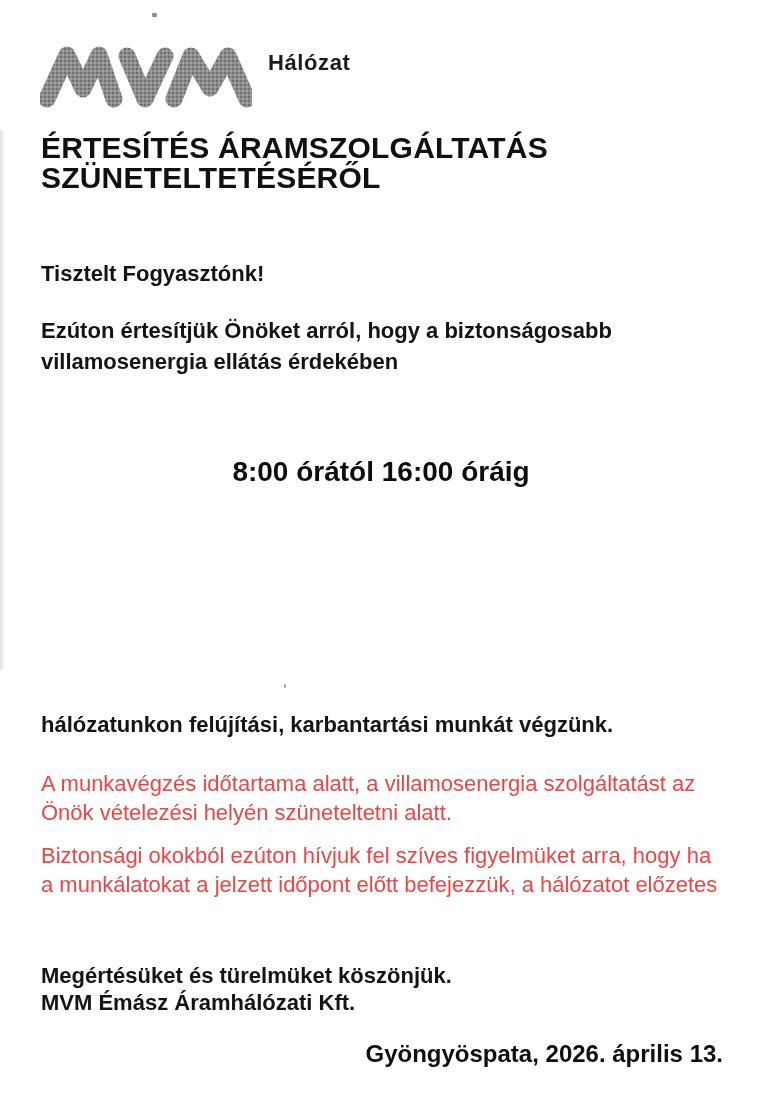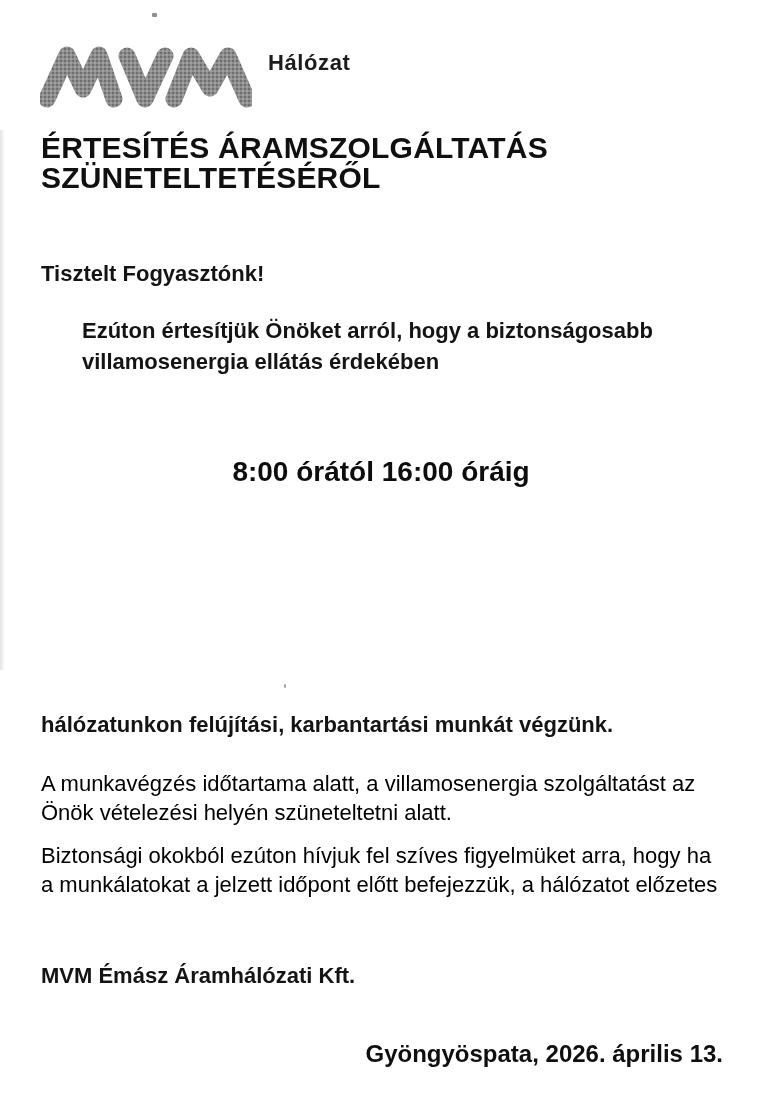--- a/index.html
+++ b/index.html
@@ -22,32 +22,32 @@
   }
 
   .title {
     left:41px; top:133px;
     font-size:30px; font-weight:700; line-height:30px;
     letter-spacing:0.2px; color:#101010;
   }
 
   .salutation { left:41px; top:261px; font-size:22px; font-weight:700; }
 
-  .intro { left:41px; top:315px; font-size:22px; font-weight:700; line-height:31px;margin-left:41px; }
+  .intro { left:41px; top:315px; font-size:22px; font-weight:700; line-height:31px; }
 
   .outage {
     left:31px; top:455px; width:700px;
     text-align:center;
     font-size:28px; font-weight:700; line-height:34px;
     color:#0d0d0d;
   }
 
   .work-line { left:41px; top:712px; font-size:22px; font-weight:700; }
 
-  .para { left:41px; top:0; font-size:22px; font-weight:400; line-height:29px; color:#000000; }
+  .para { left:41px; top:0; font-size:22px; font-weight:400; line-height:29px; color:#ef4444; }
   .para-duration { top:769px; }
   .para-safety { top:841px; }
 
   .closing { left:41px; top:962px; font-size:22px; font-weight:700; line-height:27px; }
 
   .dateline {
     left:41px; right:57px; top:1040px;
     text-align:right;
     font-size:24px; font-weight:700; color:#0f0f0f;
   }
@@ -109,18 +109,19 @@
     <div>A munkavégzés időtartama alatt, a villamosenergia szolgáltatást az</div>
     <div>Önök vételezési helyén szüneteltetni alatt.</div>
   </div>
 
   <div class="abs para para-safety">
     <div>Biztonsági okokból ezúton hívjuk fel szíves figyelmüket arra, hogy ha</div>
     <div>a munkálatokat a jelzett időpont előtt befejezzük, a hálózatot előzetes</div>
   </div>
 
   <div class="abs closing">
+    <div>Megértésüket és türelmüket köszönjük.</div>
     <div>MVM Émász Áramhálózati Kft.</div>
   </div>
 
   <div class="abs dateline">Gyöngyöspata, 2026. április 13.</div>
 
 </div>
 
 </body></html>

